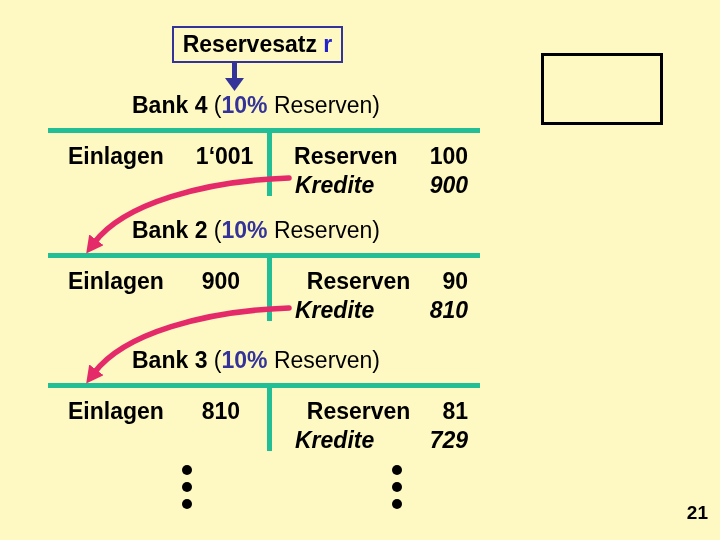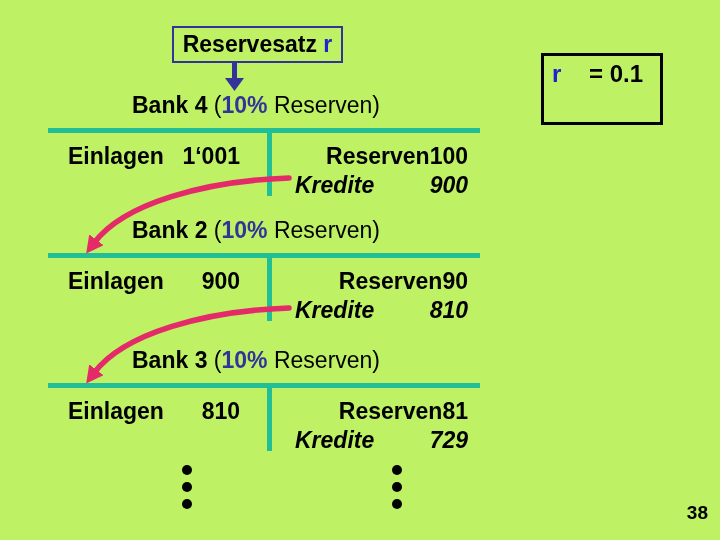--- a/index.html
+++ b/index.html
@@ -4,21 +4,21 @@
 <style>
   :root{
     --teal:#22BE96;
     --magenta:#E52A6A;
     --blue:#2222CC;
     --darkblue:#333399;
     --cumagenta:#DD22CC;
   }
   html,body{margin:0;padding:0;background:#888;}
   .stage{
-    position:relative;width:720px;height:540px;background:#bef264;
+    position:relative;width:720px;height:540px;background:#fef9c3;
     font-family:"Liberation Sans",sans-serif;overflow:hidden;
   }
   
   .title-box{
     position:absolute;left:172px;top:26px;width:167px;height:33px;
     border:2px solid var(--darkblue);
     display:flex;align-items:center;justify-content:center;
     font-size:23px;font-weight:bold;white-space:pre;color:#000;
   }
   .title-box .var{color:var(--blue);}
@@ -41,21 +41,21 @@
     position:absolute;left:132px;top:2px;margin:0;
     font-size:23px;font-weight:normal;white-space:pre;color:#000;
   }
   .bank-heading .b{font-weight:bold;}
   .bank-heading .pct{font-weight:bold;color:var(--darkblue);}
   .hline{position:absolute;left:48px;top:38px;width:432px;height:5px;background:var(--teal);}
   .vline{position:absolute;left:267px;top:38px;width:5px;height:68px;background:var(--teal);}
   .acct-row{
     position:absolute;height:27px;line-height:27px;
     font-size:23px;font-weight:bold;color:#000;
-    display:flex;justify-content:space-between;white-space:pre;
+    display:flex;justify-content:space-between;white-space:pre;gap:32px;
   }
   .acct-left{left:68px;top:53px;width:172px;}
   .acct-r1{left:295px;top:53px;width:173px;justify-content:flex-end;}
   .acct-r2{left:295px;top:82px;width:173px;font-style:italic;}
   
   .overlay{position:absolute;left:0;top:0;z-index:5;pointer-events:none;}
   .flow{stroke:var(--magenta);stroke-width:5.5;fill:none;stroke-linecap:round;}
   .mfill{fill:var(--magenta);}
   .bluefill{fill:var(--darkblue);}
   .dot{fill:#000;}
@@ -68,21 +68,20 @@
 </head>
 <body>
 
 <div class="stage">
 
   <div class="title-box">
     <span>Reservesatz</span><span class="var"> r</span>
   </div>
 
   <div class="params-box">
-    <div><span class="var var-r">r</span><span>= 0.1</span></div>
   </div>
 
   <section class="bank bank-1">
     <h2 class="bank-heading"><span class="b">Bank 4</span><span> (</span><span class="pct">10%</span><span> Reserven)</span></h2>
     <div class="hline"></div>
     <div class="vline"></div>
     <div class="acct-row acct-left">
       <span>Einlagen</span>
       <span>1‘001</span>
     </div>
@@ -149,14 +148,14 @@
       <circle class="dot" cx="187" cy="487" r="5"></circle>
       <circle class="dot" cx="187" cy="504" r="5"></circle>
     </g>
     <g>
       <circle class="dot" cx="397" cy="470" r="5"></circle>
       <circle class="dot" cx="397" cy="487" r="5"></circle>
       <circle class="dot" cx="397" cy="504" r="5"></circle>
     </g>
   </svg>
 
-  <div class="page-num">38</div>
+  <div class="page-num">21</div>
 </div>
 
 </body></html>

